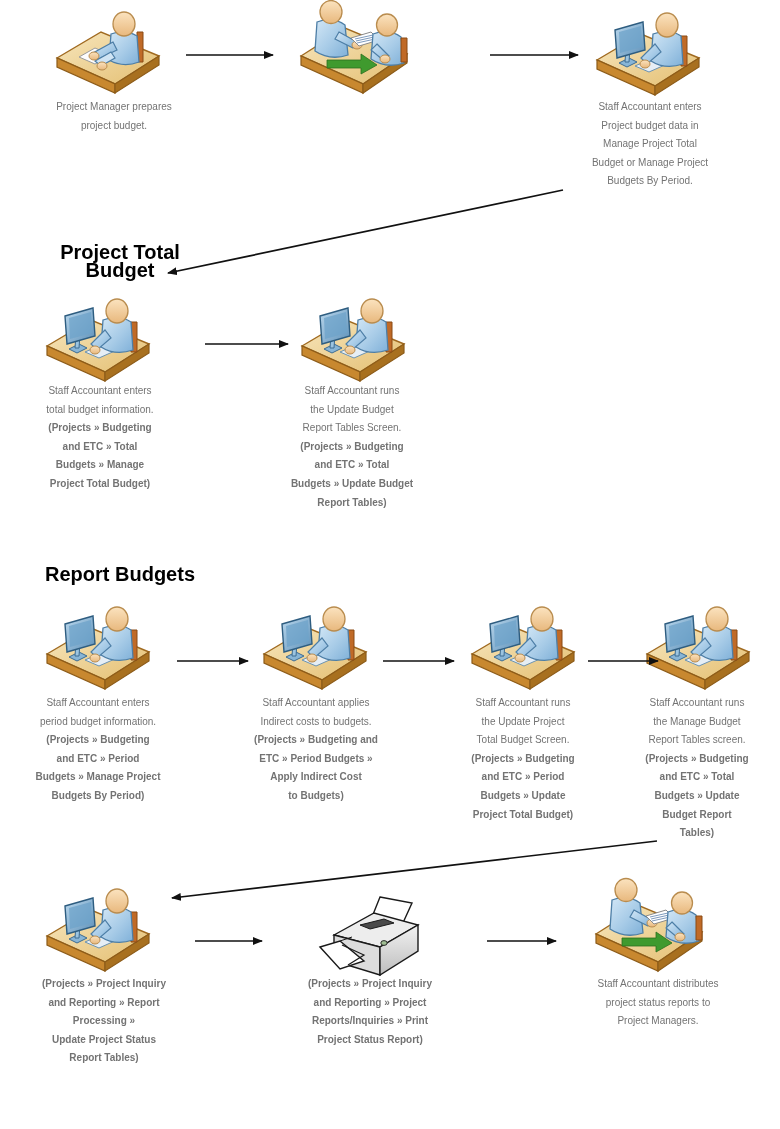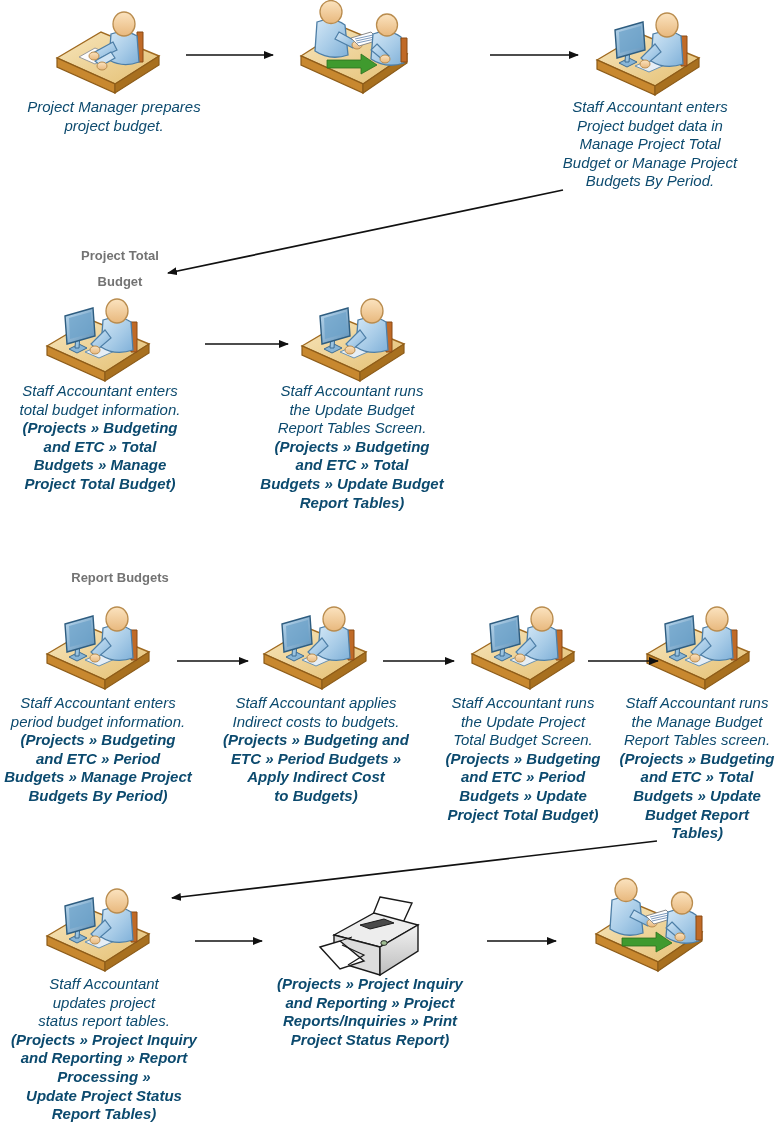--- a/index.html
+++ b/index.html
@@ -6,29 +6,28 @@
   body{
     width:780px;height:1129px;position:relative;overflow:hidden;
     font-family:"Liberation Sans", sans-serif;
     color:#1a1a1a;
   }
   .stage{position:absolute;left:0;top:0;width:780px;height:1129px;}
 
   
   .node{position:absolute;text-align:center;}
   .node .caption{
-    font-size:15px;line-height:18.6px;color:#0c4a6e;
+    font-size:10px;line-height:18.6px;color:#737373;
     white-space:pre-line;
-    font-style:italic;
   }
 
   
   .section-title{
-    position:absolute;font-size:13px;font-weight:bold;color:#737373;
-    text-align:center;line-height:26px;
+    position:absolute;font-size:20px;font-weight:bold;color:#000000;
+    text-align:center;line-height:18px;
   }
 
   
   .arrows{position:absolute;left:0;top:0;width:780px;height:1129px;pointer-events:none;}
 </style>
 </head>
 <body>
 
 <div class="stage">
 
@@ -274,31 +273,33 @@
 the Manage Budget
 Report Tables screen.</div>
     <div class="caption" style="font-weight:bold;">(Projects » Budgeting
 and ETC » Total
 Budgets » Update
 Budget Report
 Tables)</div>
   </div>
 
   <div class="node" style="left:0px;top:975px;width:208px;">
-    <div class="caption">Staff Accountant
-updates project
-status report tables.</div>
     <div class="caption" style="font-weight:bold;">(Projects » Project Inquiry
 and Reporting » Report
 Processing »
 Update Project Status
 Report Tables)</div>
   </div>
 
   <div class="node" style="left:256px;top:975px;width:228px;">
     <div class="caption" style="font-weight:bold;">(Projects » Project Inquiry
 and Reporting » Project
 Reports/Inquiries » Print
 Project Status Report)</div>
   </div>
 
+  <div class="node" style="left:540px;top:975px;width:236px;">
+    <div class="caption">Staff Accountant distributes
+project status reports to
+Project Managers.</div>
+  </div>
 
 </div>
 
 </body></html>

